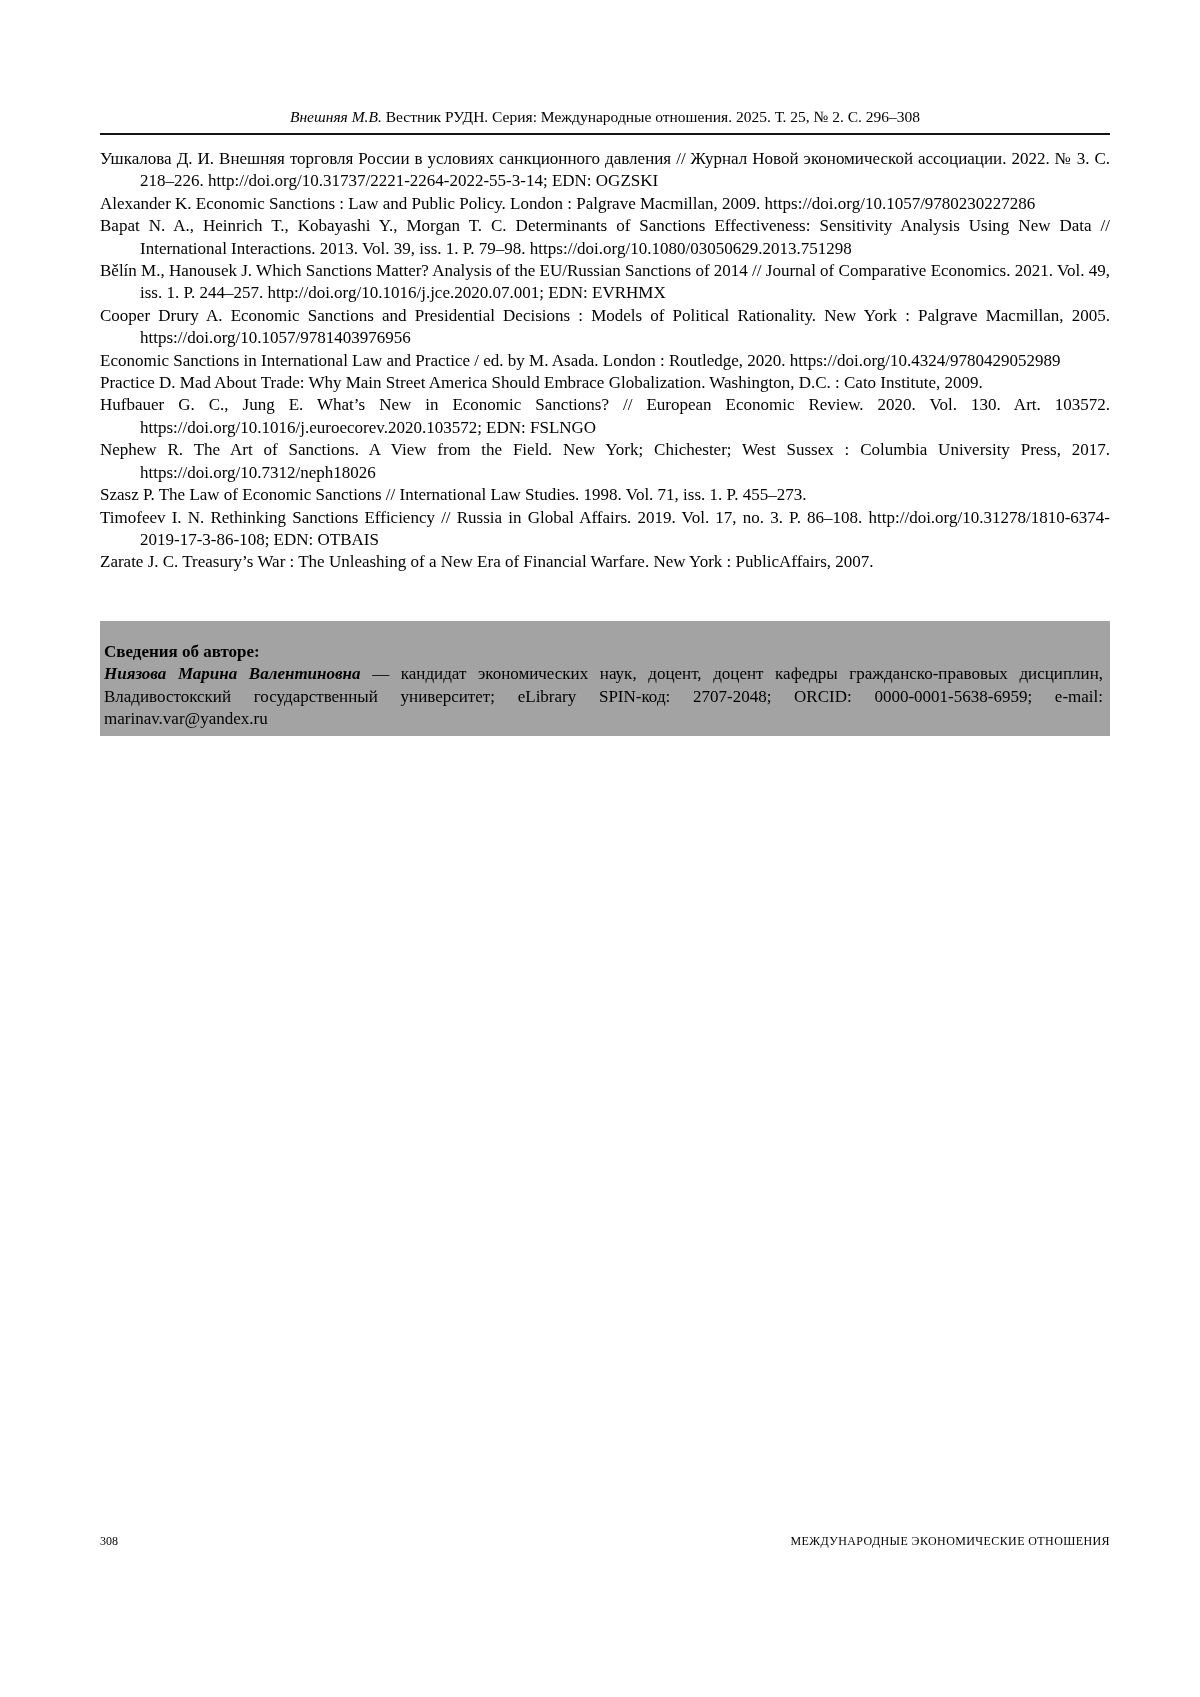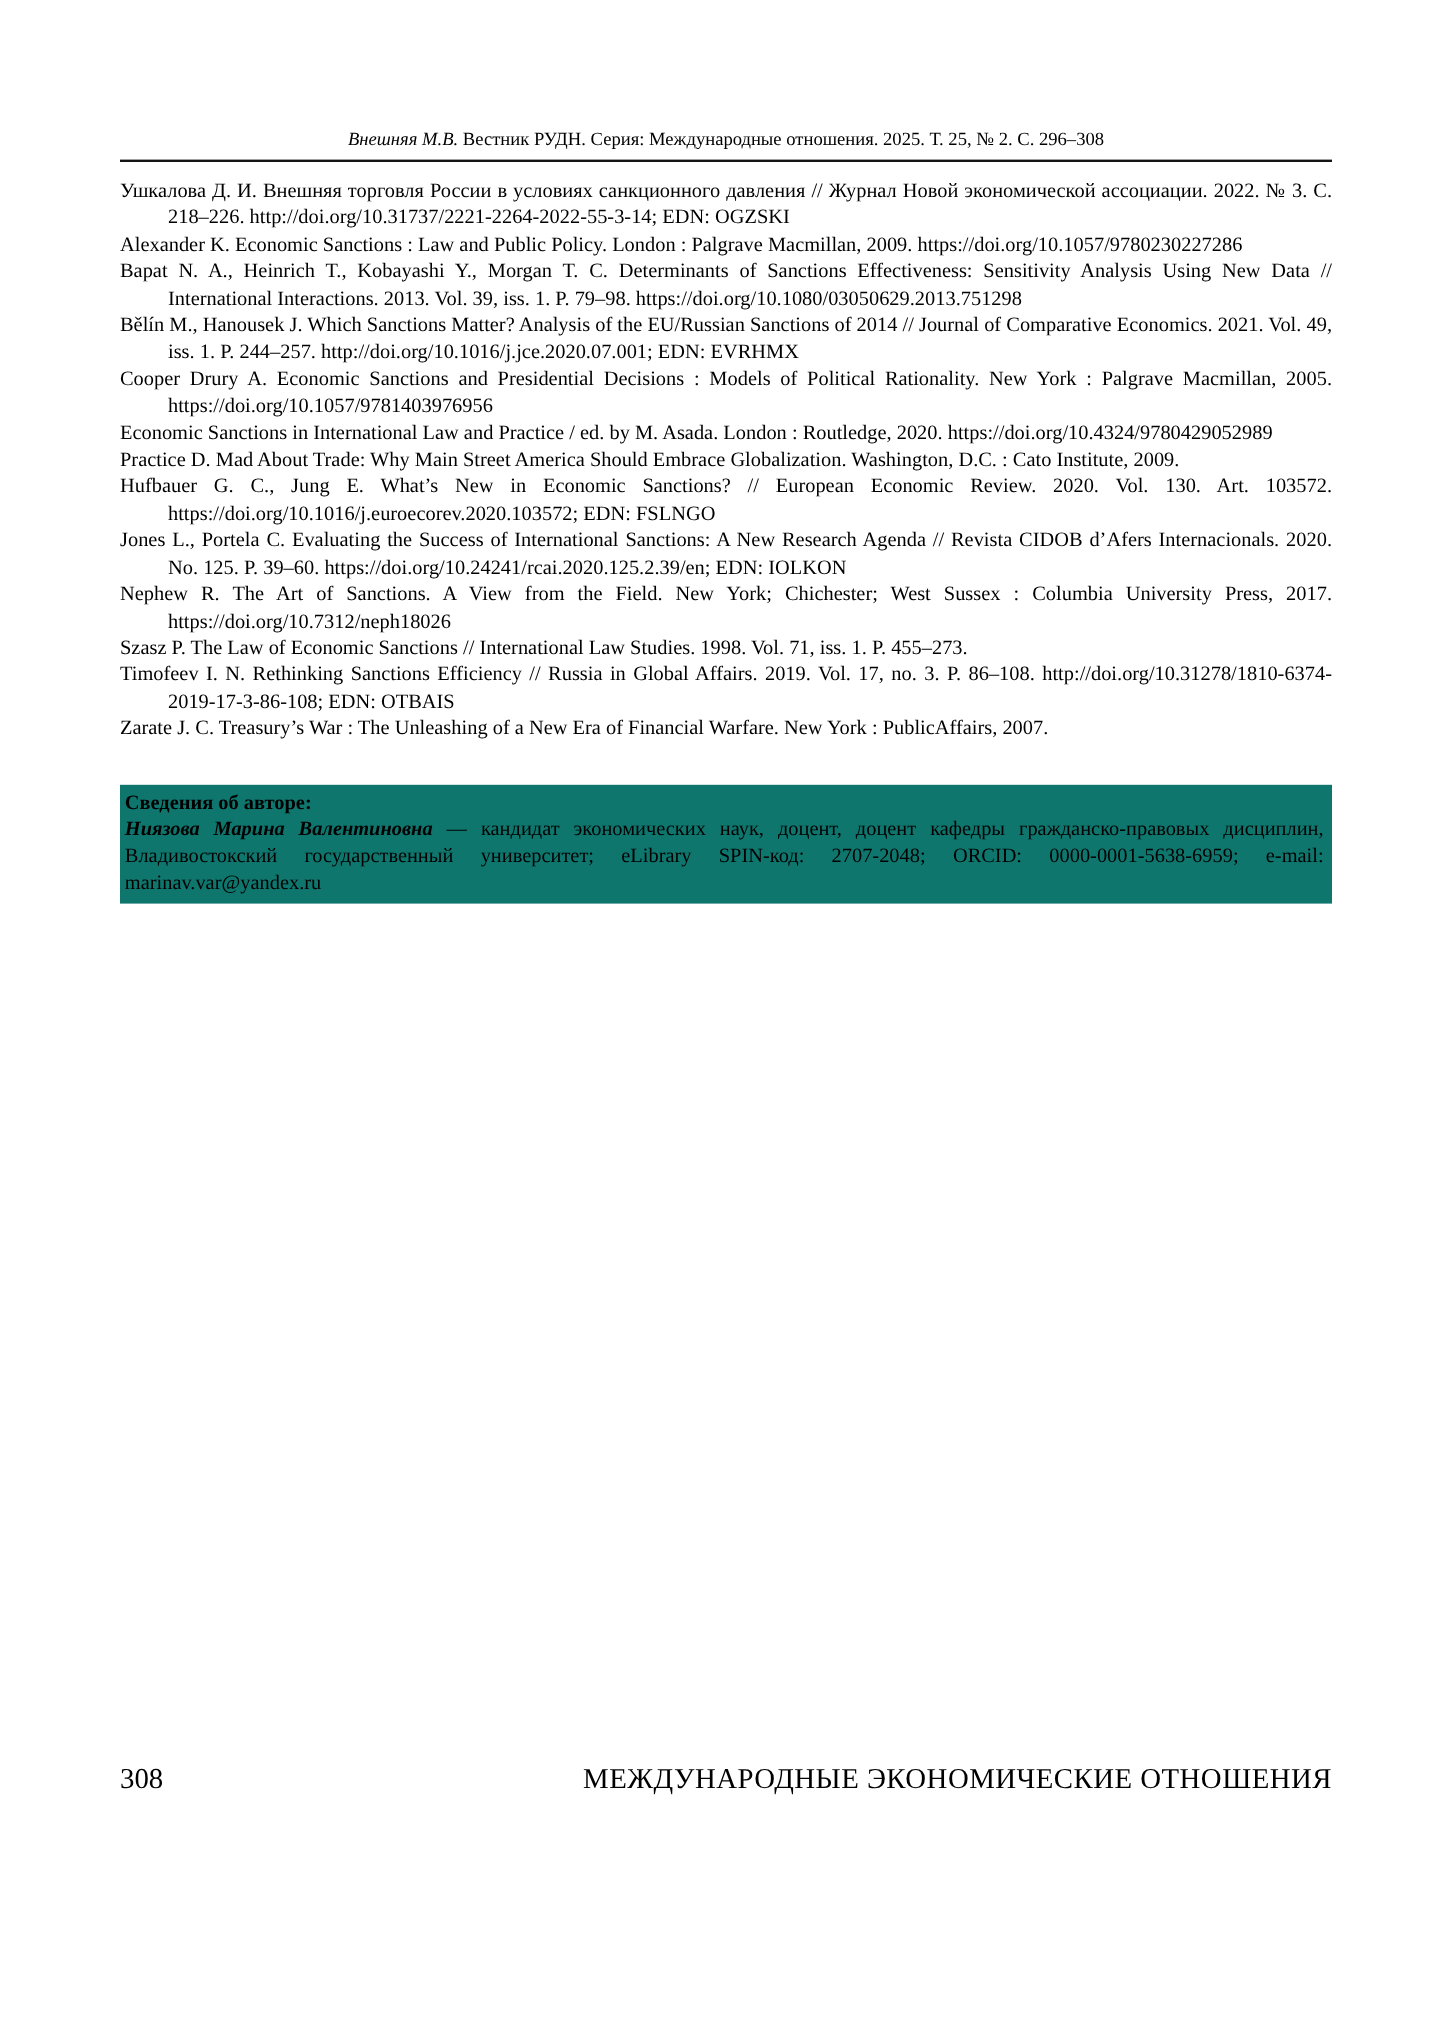--- a/index.html
+++ b/index.html
@@ -40,39 +40,39 @@
     line-height: 22.4px;
     text-align: justify;
   }
   .ref {
     padding-left: 40px;
     text-indent: -40px;
   }
   .au { }
   
   .author-box {
-    margin-top: 35px;
-    background: #0f766e;
-    padding: 4px 7px 6px 4px;
+    margin-top: 47px;
+    background: #a3a3a3;
+    padding: 20px 7px 6px 4px;
     font-size: 17px;
     line-height: 22.4px;
     text-align: justify;
   }
   .author-box .heading { font-weight: bold; }
   .author-box .name { font-style: italic; font-weight: bold; }
   
   .footer {
     position: absolute;
     left: 100px;
     right: 90px;
-    top: 1470px;
+    top: 1534px;
     display: flex;
     justify-content: space-between;
     align-items: baseline;
-    font-size: 24px;
+    font-size: 12px;
   }
   .footer .section { letter-spacing: 0.4px; }
 </style>
 </head>
 <body>
 
 <div class="content">
 
   <div class="running-header"><span class="it">Внешняя М.В.</span><span> Вестник РУДН. Серия: Международные отношения. 2025. Т. 25, № 2. С. 296–308</span></div>
 
@@ -80,21 +80,20 @@
 
   <ul class="refs">
     <li class="ref"><span class="au">Ушкалова Д. И.</span><span> Внешняя торговля России в условиях санкционного давления // Журнал Новой экономической ассоциации. 2022. № 3. С. 218–226. http://doi.org/10.31737/2221-2264-2022-55-3-14; EDN: OGZSKI</span></li>
     <li class="ref"><span class="au">Alexander K.</span><span> Economic Sanctions : Law and Public Policy. London : Palgrave Macmillan, 2009. https://doi.org/10.1057/9780230227286</span></li>
     <li class="ref"><span class="au">Bapat N. A., Heinrich T., Kobayashi Y., Morgan T. C.</span><span> Determinants of Sanctions Effectiveness: Sensitivity Analysis Using New Data // International Interactions. 2013. Vol. 39, iss. 1. P. 79–98. https://doi.org/10.1080/03050629.2013.751298</span></li>
     <li class="ref"><span class="au">Bělín M., Hanousek J.</span><span> Which Sanctions Matter? Analysis of the EU/Russian Sanctions of 2014 // Journal of Comparative Economics. 2021. Vol. 49, iss. 1. P. 244–257. http://doi.org/10.1016/j.jce.2020.07.001; EDN: EVRHMX</span></li>
     <li class="ref"><span class="au">Cooper Drury A.</span><span> Economic Sanctions and Presidential Decisions : Models of Political Rationality. New York : Palgrave Macmillan, 2005. https://doi.org/10.1057/9781403976956</span></li>
     <li class="ref"><span class="au"></span><span>Economic Sanctions in International Law and Practice / ed. by M. Asada. London : Routledge, 2020. https://doi.org/10.4324/9780429052989</span></li>
     <li class="ref"><span class="au">Practice D.</span><span> Mad About Trade: Why Main Street America Should Embrace Globalization. Washington, D.C. : Cato Institute, 2009.</span></li>
     <li class="ref"><span class="au">Hufbauer G. C., Jung E.</span><span> What’s New in Economic Sanctions? // European Economic Review. 2020. Vol. 130. Art. 103572. https://doi.org/10.1016/j.euroecorev.2020.103572; EDN: FSLNGO</span></li>
-    <li class="ref"><span class="au">Jones L., Portela C.</span><span> Evaluating the Success of International Sanctions: A New Research Agenda // Revista CIDOB d’Afers Internacionals. 2020. No. 125. P. 39–60. https://doi.org/10.24241/rcai.2020.125.2.39/en; EDN: IOLKON</span></li>
     <li class="ref"><span class="au">Nephew R.</span><span> The Art of Sanctions. A View from the Field. New York; Chichester; West Sussex : Columbia University Press, 2017. https://doi.org/10.7312/neph18026</span></li>
     <li class="ref"><span class="au">Szasz P.</span><span> The Law of Economic Sanctions // International Law Studies. 1998. Vol. 71, iss. 1. P. 455–273.</span></li>
     <li class="ref"><span class="au">Timofeev I. N.</span><span> Rethinking Sanctions Efficiency // Russia in Global Affairs. 2019. Vol. 17, no. 3. P. 86–108. http://doi.org/10.31278/1810-6374-2019-17-3-86-108; EDN: OTBAIS</span></li>
     <li class="ref"><span class="au">Zarate J. C.</span><span> Treasury’s War : The Unleashing of a New Era of Financial Warfare. New York : PublicAffairs, 2007.</span></li>
   </ul>
 
   <div class="author-box">
     <div class="heading">Сведения об авторе:</div>
     <div><span class="name">Ниязова Марина Валентиновна</span><span> — кандидат экономических наук, доцент, доцент кафедры гражданско-правовых дисциплин, Владивостокский государственный университет; eLibrary SPIN-код: 2707-2048; ORCID: 0000-0001-5638-6959; e-mail: marinav.var@yandex.ru</span></div>
   </div>

